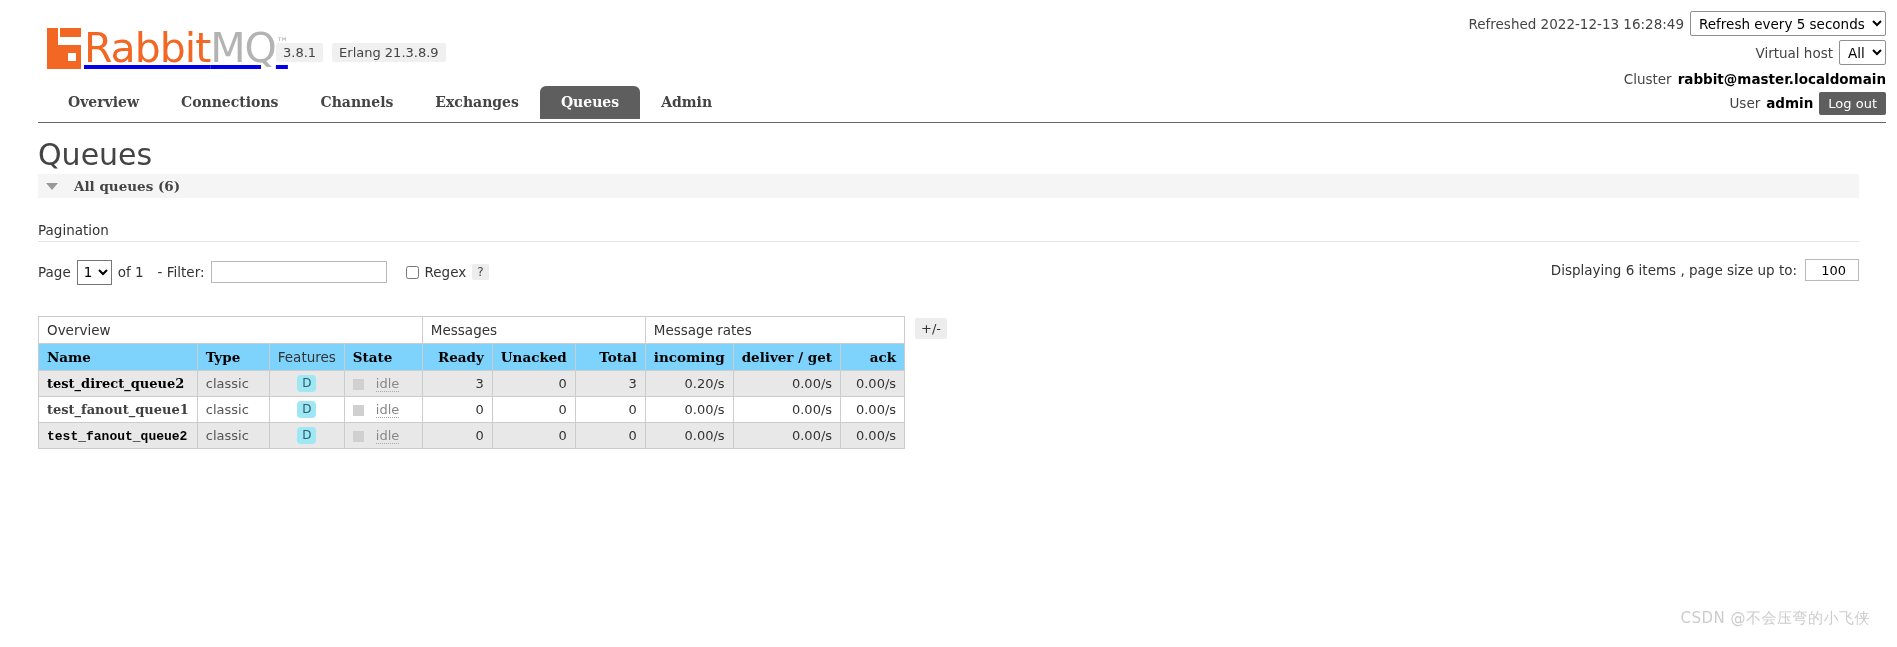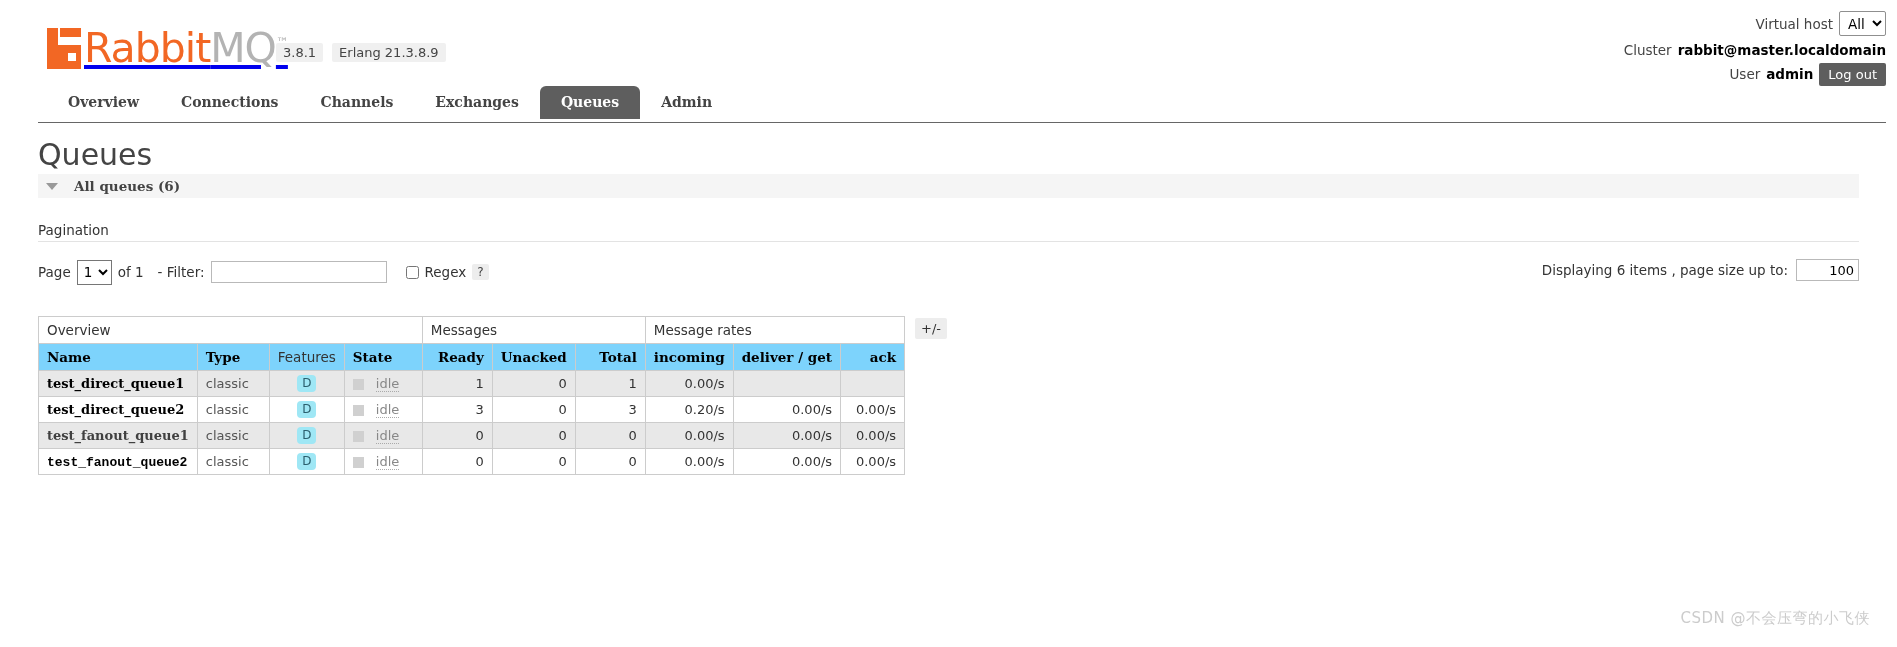--- a/index.html
+++ b/index.html
@@ -241,26 +241,26 @@
     cursor: pointer;
   }
   .displaying {
     position: absolute;
     right: 0; top: 0;
     display: flex; align-items: center; gap: 8px;
     font-size: 13.5px;
     color: #333;
   }
   input.pagesize-input {
-    width: 63px;
+    width: 54px;
     height: 22px;
     border: 1px solid #b9b9b9;
     font-size: 13px;
     text-align: right;
-    padding: 2px 4px;
+    padding: 2px 12px;
     font-family: "DejaVu Sans", "Liberation Sans", sans-serif;
   }
 
   
   .table-area {
     margin-top: 31px;
     display: flex;
     align-items: flex-start;
   }
   table.qtable {
@@ -386,20 +386,26 @@
       <span class="logo-rabbit">Rabbit</span><span class="logo-mq">MQ</span><span class="logo-tm">™</span>
     </span>
   </a>
 
   <div class="version-pills">
     <span class="pill">3.8.1</span>
     <span class="pill">Erlang 21.3.8.9</span>
   </div>
 
   <div class="hdr-right">
+    <div class="hdr-row">
+      <span class="hdr-label">Refreshed 2022-12-13 16:28:49</span>
+      <select class="hdr-select">
+        <option>Refresh every 5 seconds</option>
+      </select>
+    </div>
     <div class="hdr-row">
       <span class="hdr-label">Virtual host</span>
       <select class="hdr-select">
         <option>All</option>
       </select>
     </div>
     <div class="hdr-row" style="height:19px">
       <span class="hdr-label">Cluster</span>
       <span class="hdr-strong">rabbit@master.localdomain</span>
     </div>
@@ -471,32 +477,20 @@
           <th class="c-state">State</th>
           <th class="c-ready num">Ready</th>
           <th class="c-unacked num">Unacked</th>
           <th class="c-total num">Total</th>
           <th class="c-incoming num">incoming</th>
           <th class="c-deliver num">deliver / get</th>
           <th class="c-ack num">ack</th>
         </tr>
       </thead>
       <tbody id="qbody">
-          <tr>
-            <td class="name c-name"><a href="#" style="color: rgb(0, 0, 0); text-decoration: none;">test_direct_queue1</a></td>
-            <td class="type c-type">classic</td>
-            <td class="ctr c-feat"><span class="badge-d">D</span></td>
-            <td class="state c-state"><span class="state-box"></span><span class="state-text">idle</span></td>
-            <td class="num c-ready">1</td>
-            <td class="num c-unacked">0</td>
-            <td class="num c-total">1</td>
-            <td class="num c-incoming">0.00/s</td>
-            <td class="num c-deliver"></td>
-            <td class="num c-ack"></td>
-          </tr>
           <tr>
             <td class="name c-name"><a href="#" style="color: rgb(0, 0, 0); text-decoration: none;">test_direct_queue2</a></td>
             <td class="type c-type">classic</td>
             <td class="ctr c-feat"><span class="badge-d">D</span></td>
             <td class="state c-state"><span class="state-box"></span><span class="state-text">idle</span></td>
             <td class="num c-ready">3</td>
             <td class="num c-unacked">0</td>
             <td class="num c-total">3</td>
             <td class="num c-incoming">0.20/s</td>
             <td class="num c-deliver">0.00/s</td>

